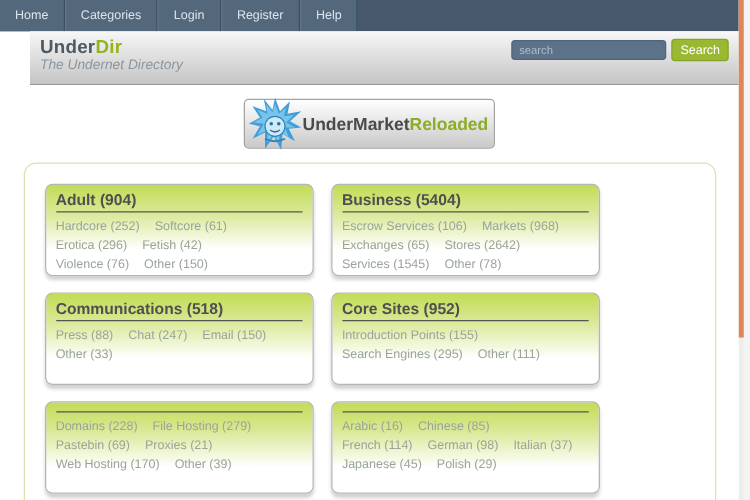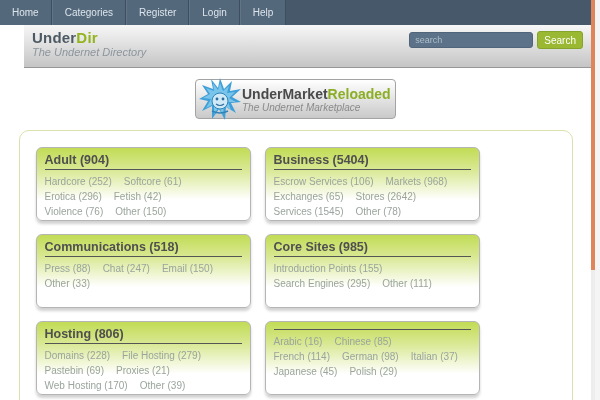--- a/index.html
+++ b/index.html
@@ -160,22 +160,22 @@
   }
 </style>
 </head>
 <body>
 
 <div class="page">
 
   <div class="navbar">
       <div class="nav-item">Home</div>
       <div class="nav-item">Categories</div>
+      <div class="nav-item">Login</div>
       <div class="nav-item">Register</div>
-      <div class="nav-item">Login</div>
       <div class="nav-item">Help</div>
     </div>
 
   <div class="header">
     <div class="site-title"><span>Under</span><span class="green">Dir</span></div>
     <div class="site-subtitle">The Undernet Directory</div>
     <div class="search-wrap">
       <input class="search-input" type="text" placeholder="search" style="">
       <button class="search-btn">Search</button>
     </div>
@@ -186,21 +186,20 @@
       <polygon points="22,1 26,12 34,4 32,14 43,12 34,20 43,25 33,26 38,36 28,30 27,43 21,32 14,42 14,29 4,34 10,24 1,22 10,17 4,8 15,12 13,2 20,11" fill="#3f9fd8"></polygon>
       <polygon points="22,6 25,14 31,9 29,16 37,15 31,21 38,25 30,25 33,33 26,28 25,38 21,30 16,37 16,27 8,31 13,22 5,21 12,17 8,11 16,14 15,6 20,13" fill="#78c4ea"></polygon>
       <circle cx="22" cy="24" r="8" fill="#cfe9f7" stroke="#2e84b8" stroke-width="1"></circle>
       <circle cx="19" cy="22" r="1.4" fill="#2e6e9e"></circle>
       <circle cx="25" cy="22" r="1.4" fill="#2e6e9e"></circle>
       <path d="M18 27 q4 3 8 0" stroke="#2e6e9e" stroke-width="1.2" fill="none"></path>
       <path d="M14 34 q8 4 16 0" stroke="#2e84b8" stroke-width="1.5" fill="none"></path>
     </svg>
     <div class="banner-text">
       <div class="banner-title"><span>UnderMarket</span><span class="green">Reloaded</span></div>
-      <div class="banner-subtitle">The Undernet Marketplace</div>
     </div>
   </div>
 
   <div class="container">
     <div class="category-grid">
   <div class="category-box">
     <div class="category-title">Adult (904)</div>
     <hr class="category-rule">
     <div class="category-links"><span class="category-link">Hardcore (252)</span><span class="category-link">Softcore (61)</span><span class="category-link">Erotica (296)</span><span class="category-link">Fetish (42)</span><span class="category-link">Violence (76)</span><span class="category-link">Other (150)</span><span class="category-link">Escorts (27)</span></div>
   </div>
@@ -211,27 +210,26 @@
     <div class="category-links"><span class="category-link">Escrow Services (106)</span><span class="category-link">Markets (968)</span><span class="category-link">Exchanges (65)</span><span class="category-link">Stores (2642)</span><span class="category-link">Services (1545)</span><span class="category-link">Other (78)</span></div>
   </div>
 
   <div class="category-box">
     <div class="category-title">Communications (518)</div>
     <hr class="category-rule">
     <div class="category-links"><span class="category-link">Press (88)</span><span class="category-link">Chat (247)</span><span class="category-link">Email (150)</span><span class="category-link">Other (33)</span></div>
   </div>
 
   <div class="category-box">
-    <div class="category-title">Core Sites (985)</div>
+    <div class="category-title">Core Sites (952)</div>
     <hr class="category-rule">
     <div class="category-links"><span class="category-link">Introduction Points (155)</span><span class="category-link">Search Engines (295)</span><span class="category-link">Other (111)</span></div>
   </div>
 
   <div class="category-box">
-    <div class="category-title">Hosting (806)</div>
     <hr class="category-rule">
     <div class="category-links"><span class="category-link">Domains (228)</span><span class="category-link">File Hosting (279)</span><span class="category-link">Pastebin (69)</span><span class="category-link">Proxies (21)</span><span class="category-link">Web Hosting (170)</span><span class="category-link">Other (39)</span></div>
   </div>
 
   <div class="category-box">
     <hr class="category-rule">
     <div class="category-links"><span class="category-link">Arabic (16)</span><span class="category-link">Chinese (85)</span><span class="category-link">French (114)</span><span class="category-link">German (98)</span><span class="category-link">Italian (37)</span><span class="category-link">Japanese (45)</span><span class="category-link">Polish (29)</span></div>
   </div>
 </div>
   </div>

